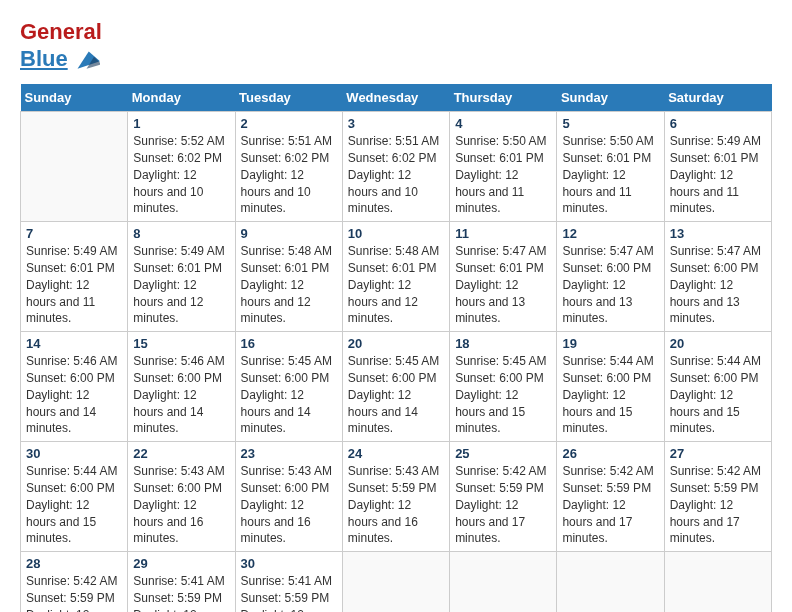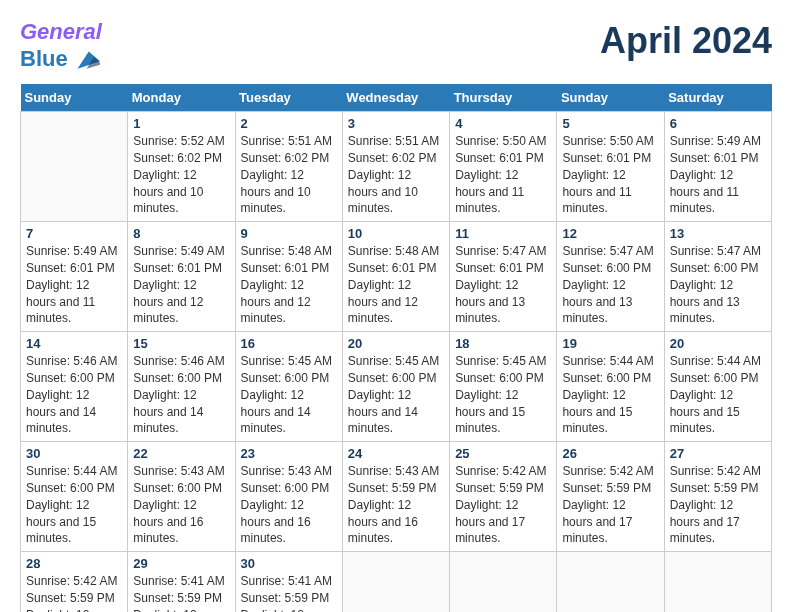--- a/index.html
+++ b/index.html
@@ -20,22 +20,21 @@
       display: flex;
       align-items: center;
     }
     .logo-text {
       font-size: 22px;
       font-weight: bold;
       color: #1a3a5c;
       line-height: 1.1;
     }
     .logo-text span {
-      color: #8b5cf6;
-      font-style: italic;
+      color: #b91c1c;
     }
     .logo-icon {
       width: 30px;
       height: 30px;
       margin-left: 2px;
     }
     .title-area {
       text-align: right;
     }
     .month-title {
@@ -86,30 +85,29 @@
 </head>
 <body>
 
 <div class="header-area">
   <div class="logo">
     <div>
       <div class="logo-text">
         <span>General</span>
       </div>
       <div style="display:flex;align-items:center;">
-        <div class="logo-text" style="color:#2a7ab8;">Blue</div>
+        <div class="logo-text" style="color:#2a7ab8;text-decoration:underline;">Blue</div>
         <svg class="logo-icon" viewBox="0 0 40 30" xmlns="http://www.w3.org/2000/svg">
           <polygon points="10,28 25,5 40,18" fill="#2a7ab8"></polygon>
           <polygon points="22,28 32,12 42,22" fill="#1a3a5c" opacity="0.6"></polygon>
         </svg>
       </div>
     </div>
   </div>
   <div class="title-area">
-    <div class="month-title">April 2024</div>
   </div>
 </div>
 
 <table>
   <thead>
     <tr id="weekday-header">
         <th>Sunday</th>
         <th>Monday</th>
         <th>Tuesday</th>
         <th>Wednesday</th>

